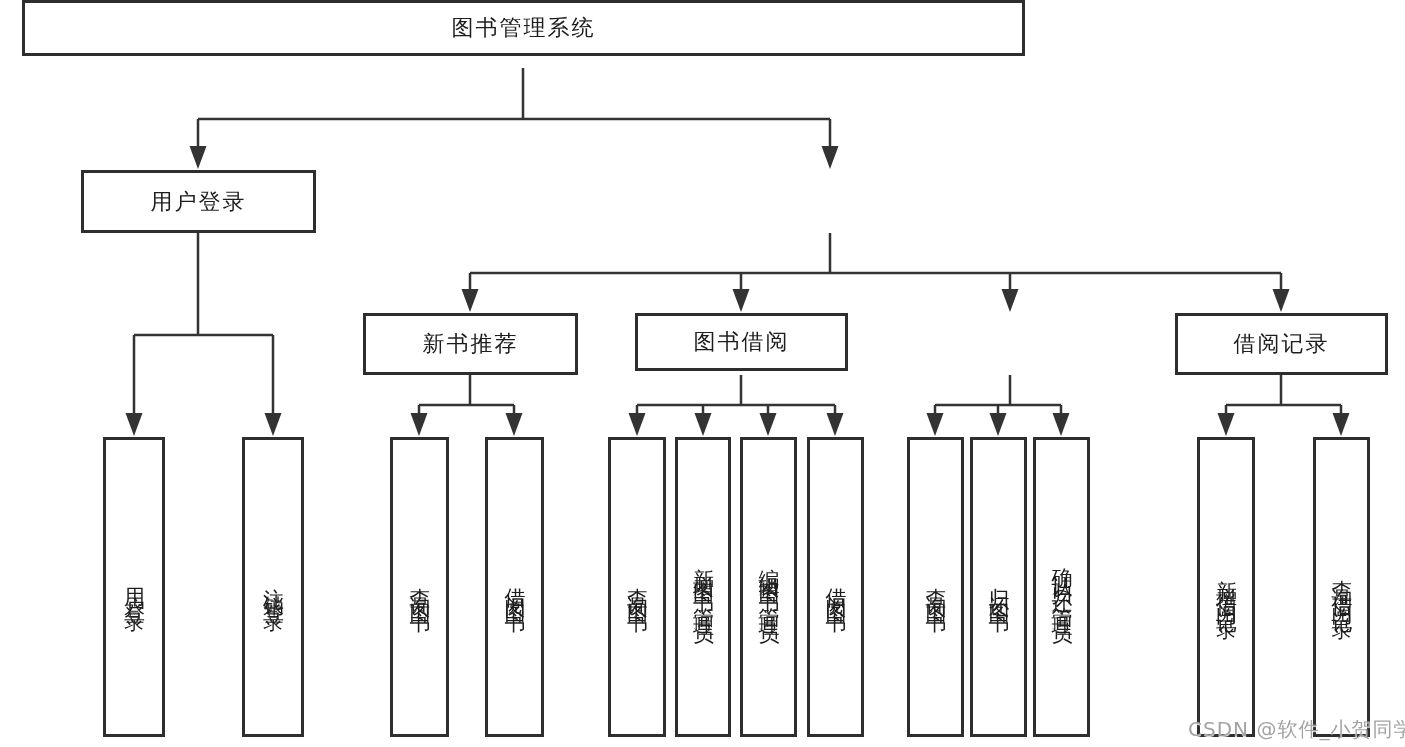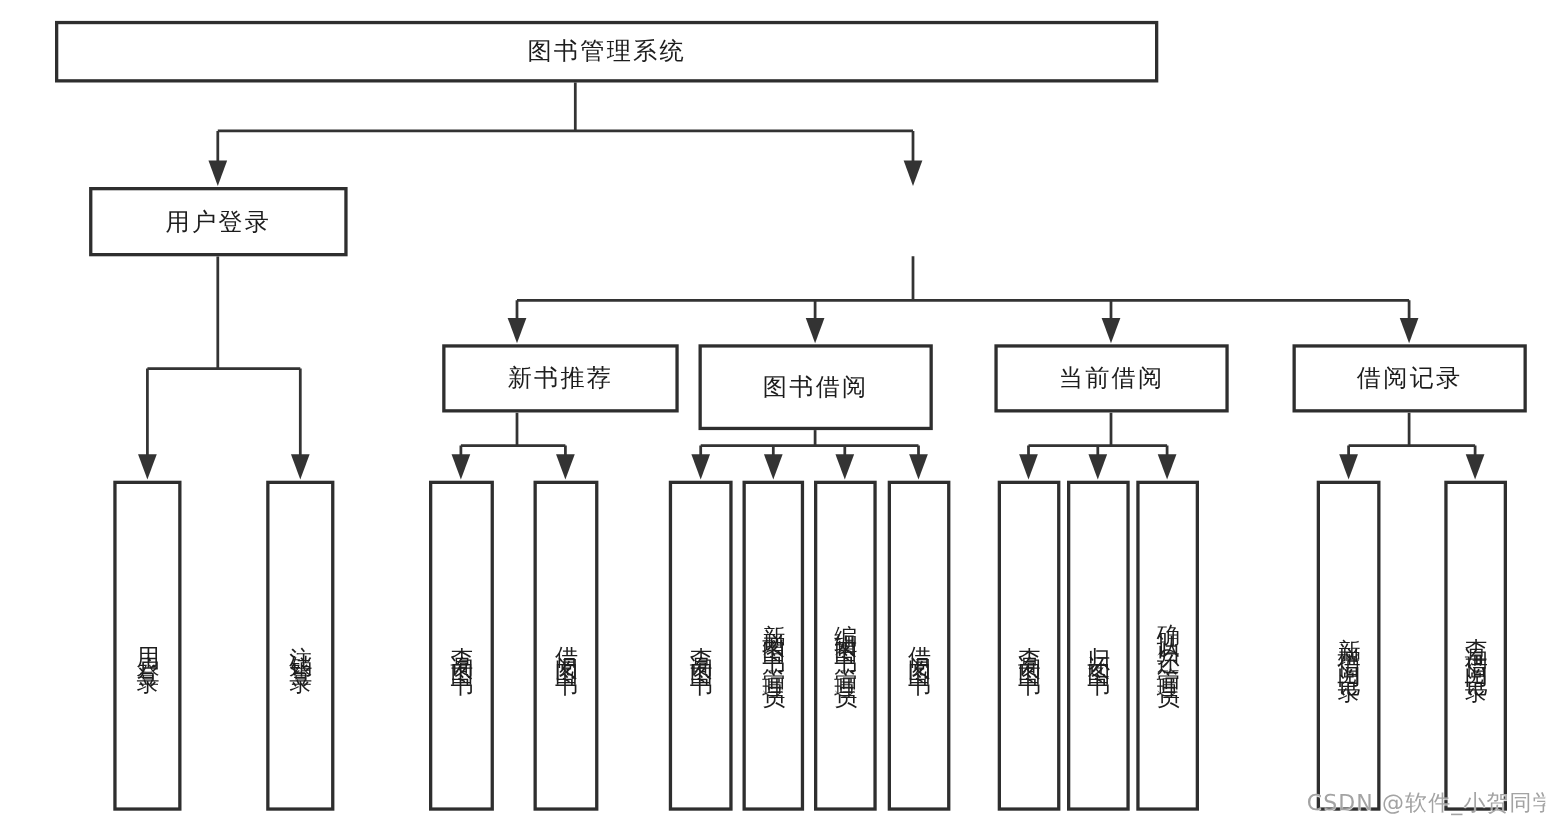--- a/index.html
+++ b/index.html
@@ -19,25 +19,25 @@
     writing-mode:vertical-rl;text-orientation:mixed;
     font-size:21px;letter-spacing:8px;color:#1d1d1d;z-index:2;
     top:437px;height:300px;line-height:1;
   }
   .watermark{
     position:absolute;left:1188px;top:716px;z-index:5;
     font-size:20px;color:#a3a3a3;letter-spacing:1px;white-space:nowrap;
     text-shadow:0 1px 1px #ffffff;
   }
   
-  .n-root{left:22px;top:19px;width:1003px;height:56px;margin-left:28px;}
+  .n-root{left:22px;top:0;width:1003px;height:56px;}
   .n-l2a{left:81px;top:170px;width:235px;height:63px;}
   .n-l2b{left:712px;top:170px;width:236px;height:63px;}
-  .n-l3a{left:363px;top:313px;width:215px;height:62px;margin-left:39px;}
-  .n-l3b{left:635px;top:313px;width:213px;height:78px;}
+  .n-l3a{left:363px;top:313px;width:215px;height:62px;}
+  .n-l3b{left:635px;top:313px;width:213px;height:58px;}
   .n-l3c{left:904px;top:313px;width:213px;height:62px;}
   .n-l3d{left:1175px;top:313px;width:213px;height:62px;}
   
   .g1b1{left:103px;width:62px;} .g1b2{left:242px;width:62px;}
   .g2b1{left:390px;width:59px;} .g2b2{left:485px;width:59px;}
   .g3b1{left:608px;width:58px;} .g3b2{left:675px;width:56px;}
   .g3b3{left:740px;width:57px;} .g3b4{left:807px;width:57px;}
   .g4b1{left:907px;width:57px;} .g4b2{left:970px;width:57px;} .g4b3{left:1033px;width:57px;}
   .g5b1{left:1197px;width:58px;} .g5b2{left:1313px;width:57px;}
 </style>
@@ -79,21 +79,20 @@
       <polygon points="1332.5,413 1349.5,413 1341,436"></polygon>
     </g>
   </svg>
 
   <div class="hbox n-root">图书管理系统</div>
 
   <div class="hbox n-l2a">用户登录</div>
 
   <div class="hbox n-l3a">新书推荐</div>
   <div class="hbox n-l3b">图书借阅</div>
-  <div class="hbox n-l3c">当前借阅</div>
   <div class="hbox n-l3d">借阅记录</div>
 
   <div class="vbox g1b1">用户登录</div>
   <div class="vbox g1b2">注销登录</div>
 
   <div class="vbox g2b1">查询图书</div>
   <div class="vbox g2b2">借阅图书</div>
 
   <div class="vbox g3b1">查询图书</div>
   <div class="vbox g3b2">新增图书（管理员）</div>

